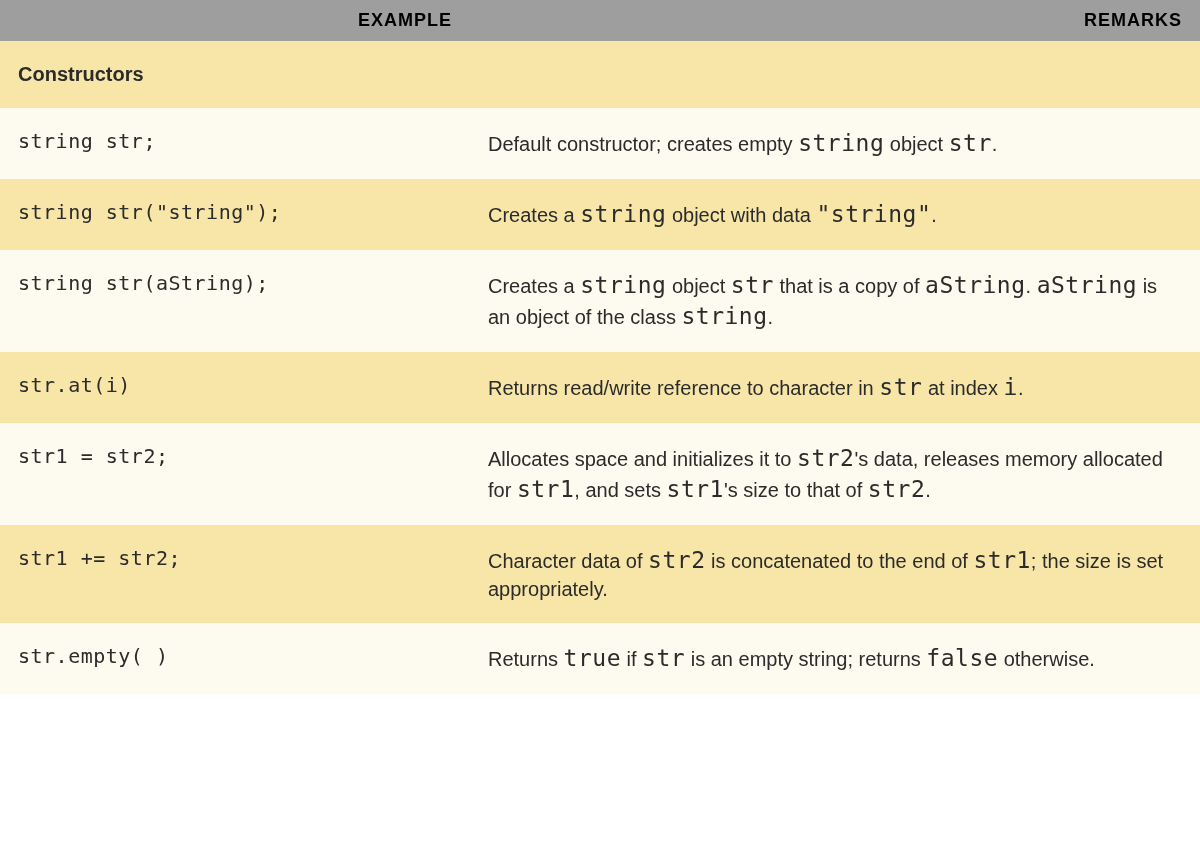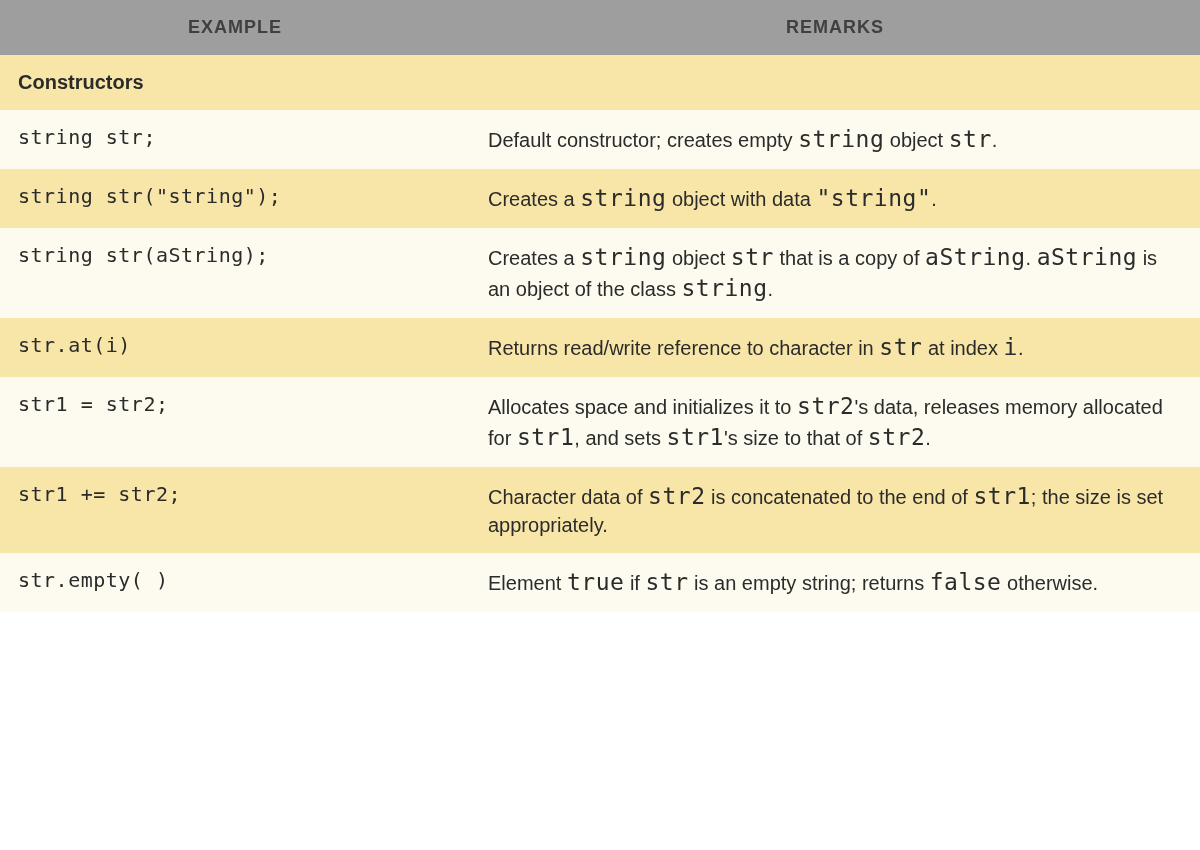--- a/index.html
+++ b/index.html
@@ -15,29 +15,29 @@
   }
   table {
     width: 100%;
     border-collapse: collapse;
     table-layout: fixed;
   }
   col.example { width: 470px; }
   col.remarks { width: 730px; }
   th {
     background: #9e9e9e;
-    color: #404040;
-    text-align: center;
+    color: #000000;
+    text-align: right;
     font-weight: 700;
-    padding: 17px 18px;
+    padding: 10px 18px;
     letter-spacing: 1px;
     font-size: 18px;
   }
   td {
-    padding: 14px 18px;
+    padding: 20px 18px;
     vertical-align: top;
     line-height: 1.35;
   }
   tr.section td {
     background: #f8e6a8;
     font-weight: 700;
   }
   tr.light td {
     background: #fdfbef;
     margin-top: 24px;
@@ -92,18 +92,18 @@
         <tr class="light">
           <td><span class="code">str1 = str2;</span></td>
           <td class="remark"><span>Allocates space and initializes it to </span><span class="code">str2</span><span>'s data, releases memory allocated for </span><span class="code">str1</span><span>, and sets </span><span class="code">str1</span><span>'s size to that of </span><span class="code">str2</span><span>.</span></td>
         </tr>
         <tr class="shade">
           <td><span class="code">str1 += str2;</span></td>
           <td class="remark"><span>Character data of </span><span class="code">str2</span><span> is concatenated to the end of </span><span class="code">str1</span><span>; the size is set appropriately.</span></td>
         </tr>
         <tr class="light">
           <td><span class="code">str.empty( )</span></td>
-          <td class="remark"><span>Element </span><span class="code">true</span><span> if </span><span class="code">str</span><span> is an empty string; returns </span><span class="code">false</span><span> otherwise.</span></td>
+          <td class="remark"><span>Returns </span><span class="code">true</span><span> if </span><span class="code">str</span><span> is an empty string; returns </span><span class="code">false</span><span> otherwise.</span></td>
         </tr>
       </tbody>
 </table>
 
 </div>
 
 </body></html>

